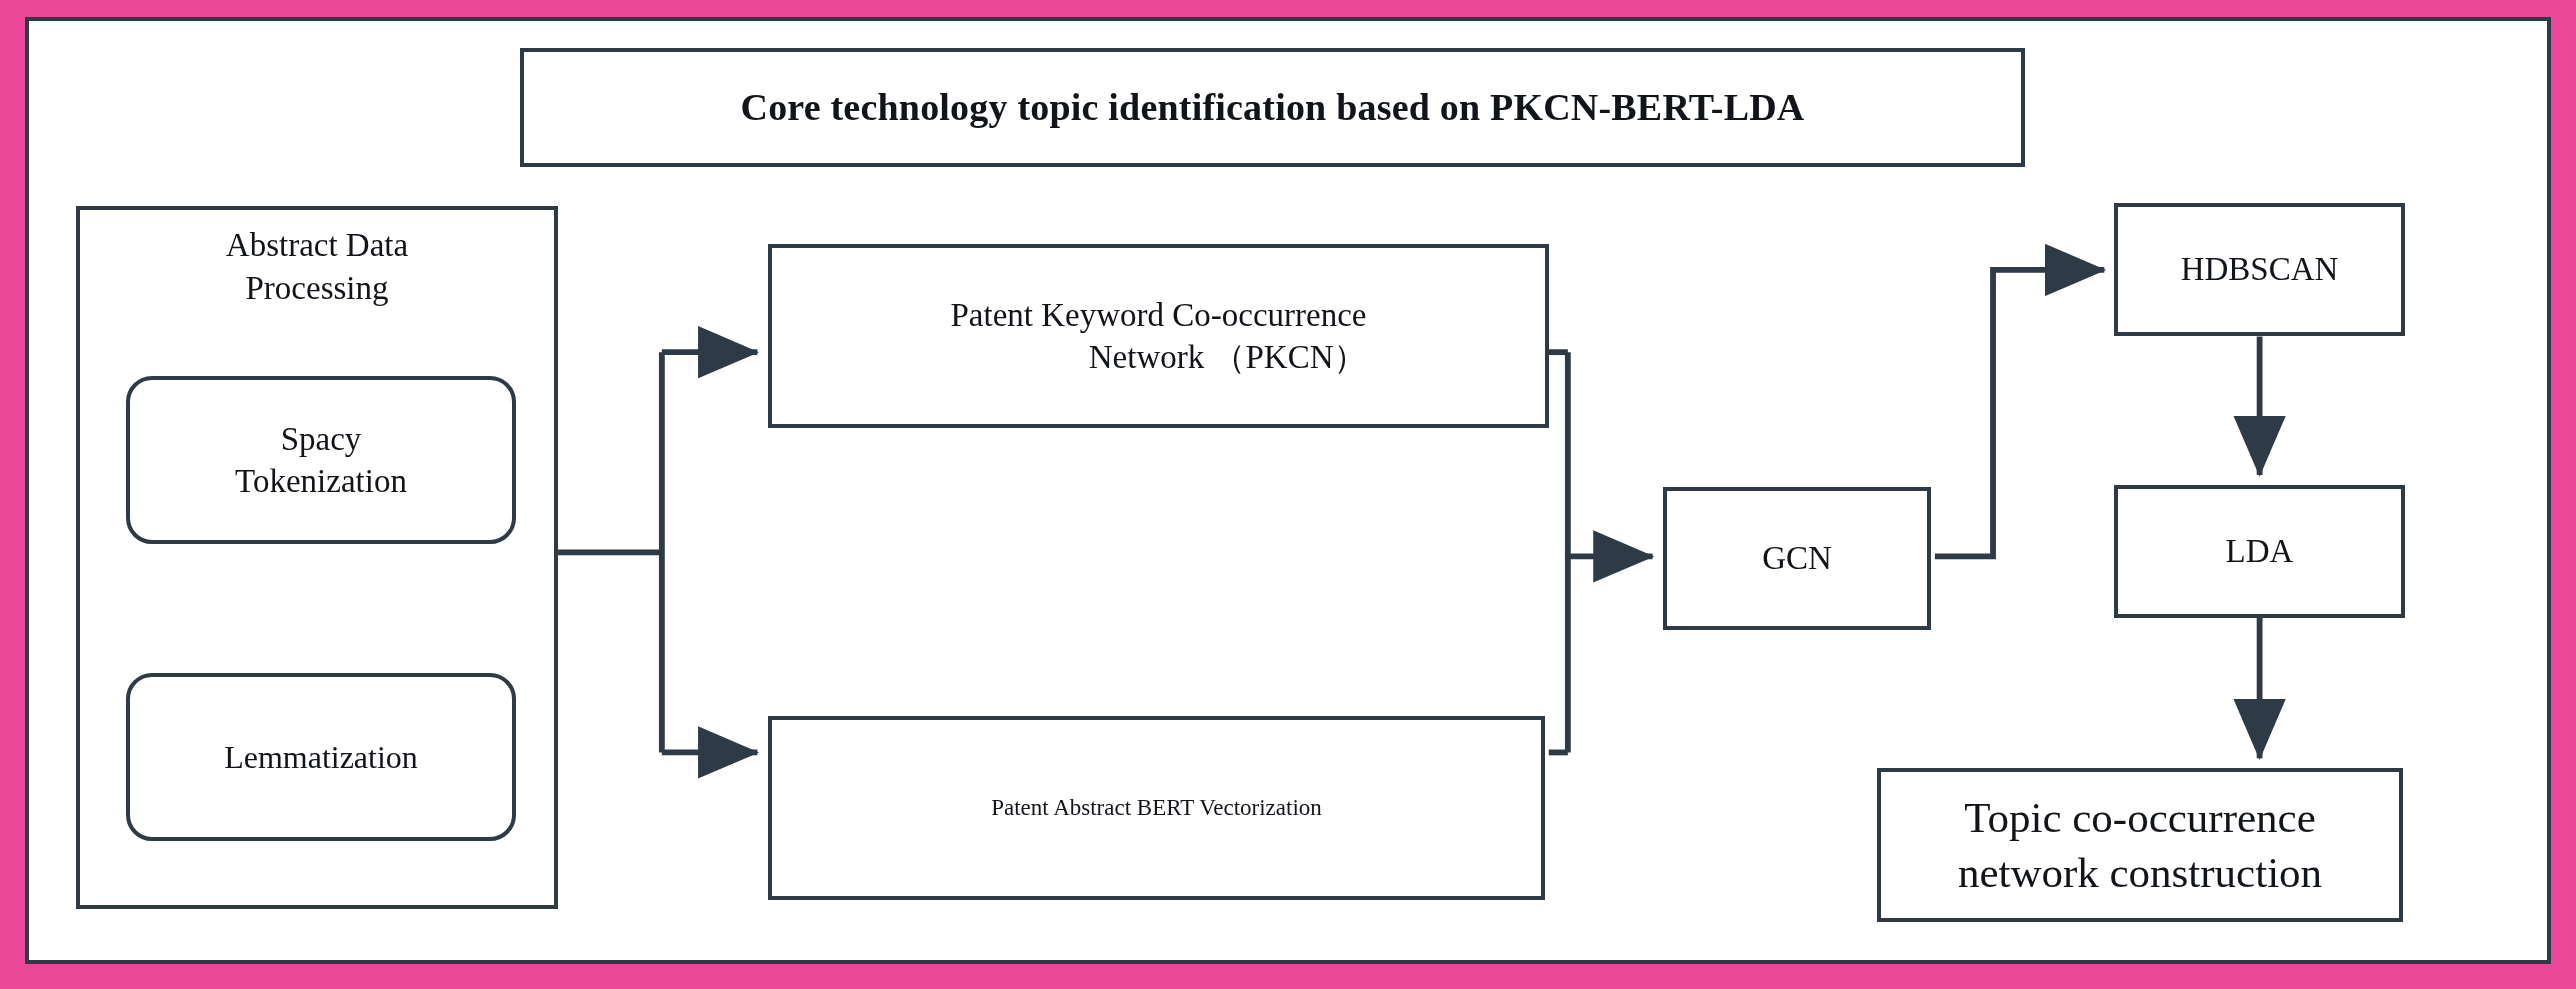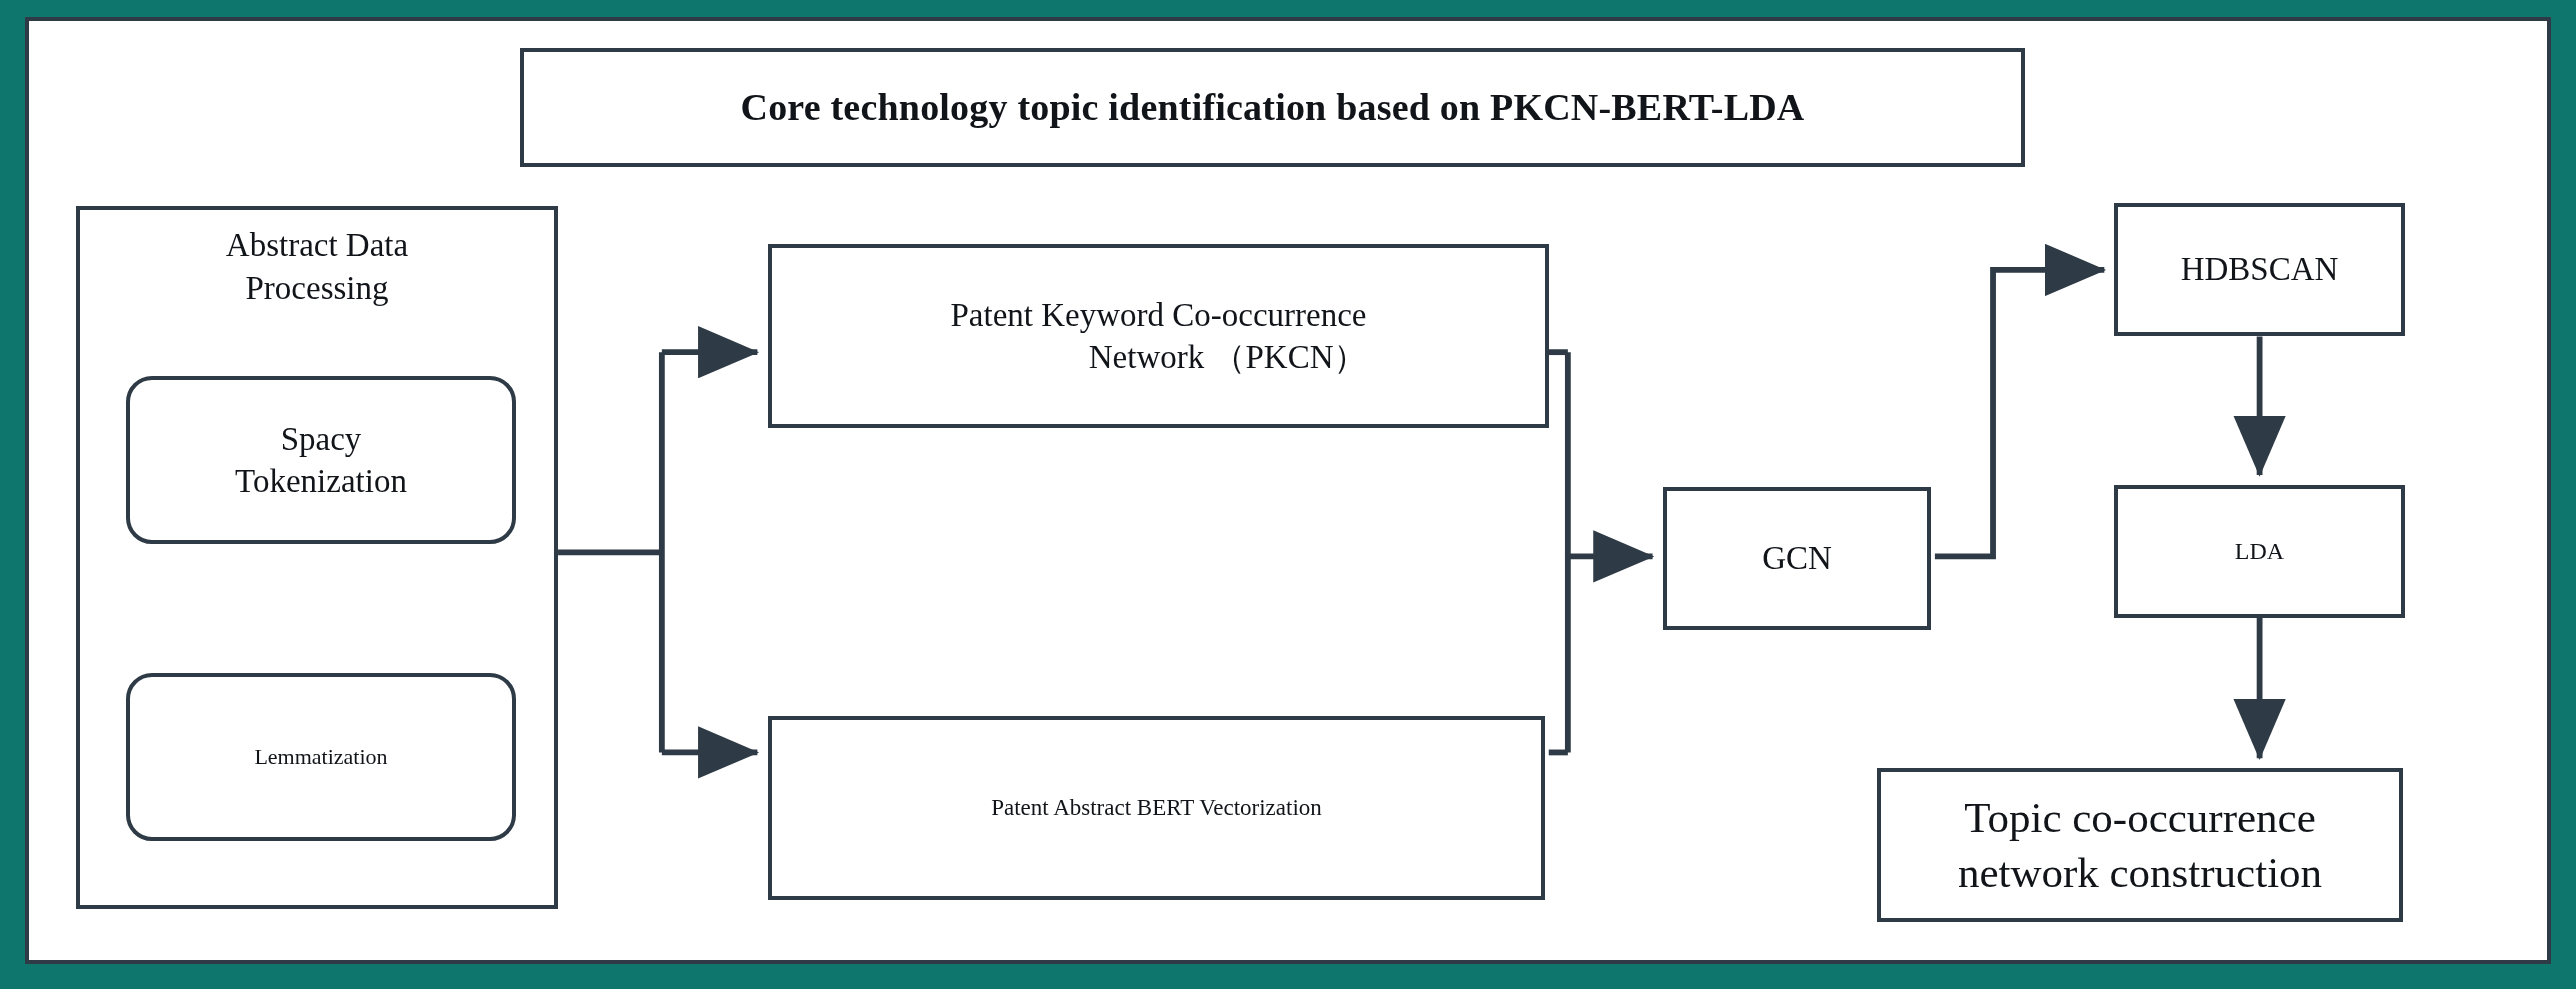--- a/index.html
+++ b/index.html
@@ -4,21 +4,21 @@
 <style>
   html, body {
     margin: 0;
     padding: 0;
     background: #ffffff;
   }
   #canvas {
     position: relative;
     width: 2576px;
     height: 990px;
-    background: #0f766e;
+    background: #ec4899;
     font-family: "Liberation Serif", "DejaVu Serif", serif;
     overflow: hidden;
   }
   #edges {
     position: absolute;
     left: 0;
     top: 0;
     width: 2576px;
     height: 990px;
     pointer-events: none;
@@ -88,21 +88,21 @@
     top: 376px;
     width: 390px;
     height: 168px;
     font-size: 33px;
   }
   .n-lemma {
     left: 126px;
     top: 673px;
     width: 390px;
     height: 168px;
-    font-size: 22px;
+    font-size: 32px;
   }
   .n-pkcn {
     left: 768px;
     top: 244px;
     width: 781px;
     height: 184px;
     font-size: 33px;
     text-align: right;
   }
   .n-bert {
@@ -126,21 +126,21 @@
     width: 291px;
     height: 133px;
     font-size: 33px;
     text-align: center;
   }
   .n-lda {
     left: 2114px;
     top: 485px;
     width: 291px;
     height: 133px;
-    font-size: 24px;
+    font-size: 33px;
   }
   .n-topic {
     left: 1877px;
     top: 768px;
     width: 526px;
     height: 154px;
     font-size: 43px;
   }
 </style>
 </head>

